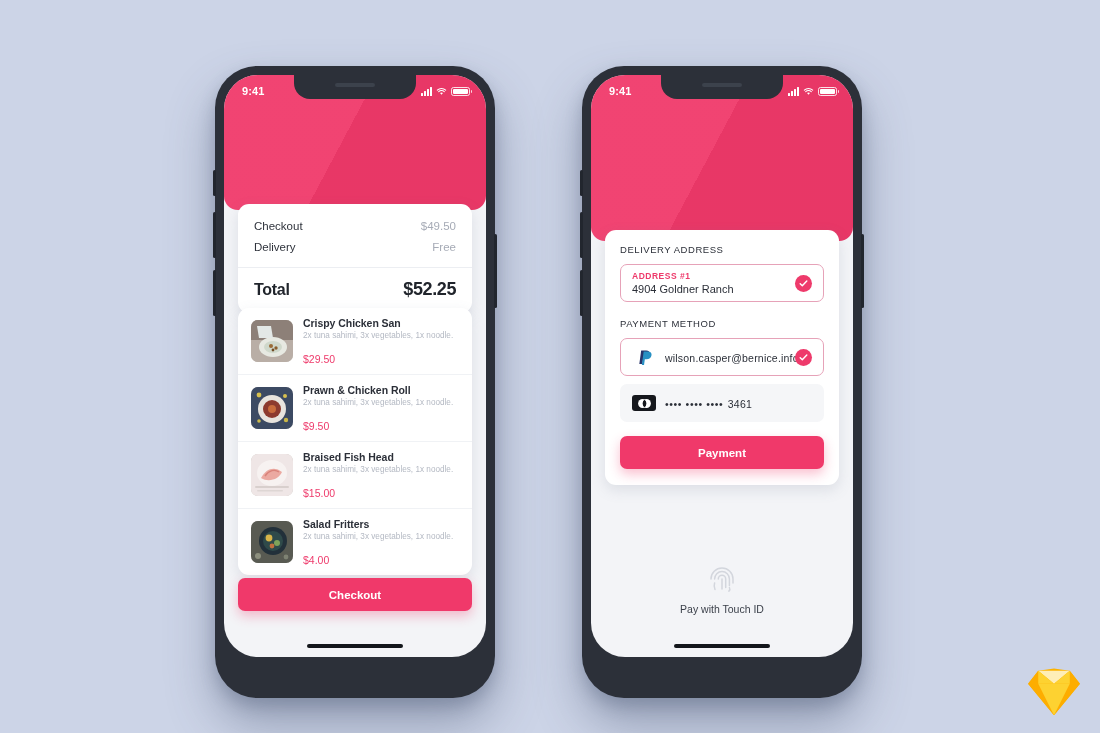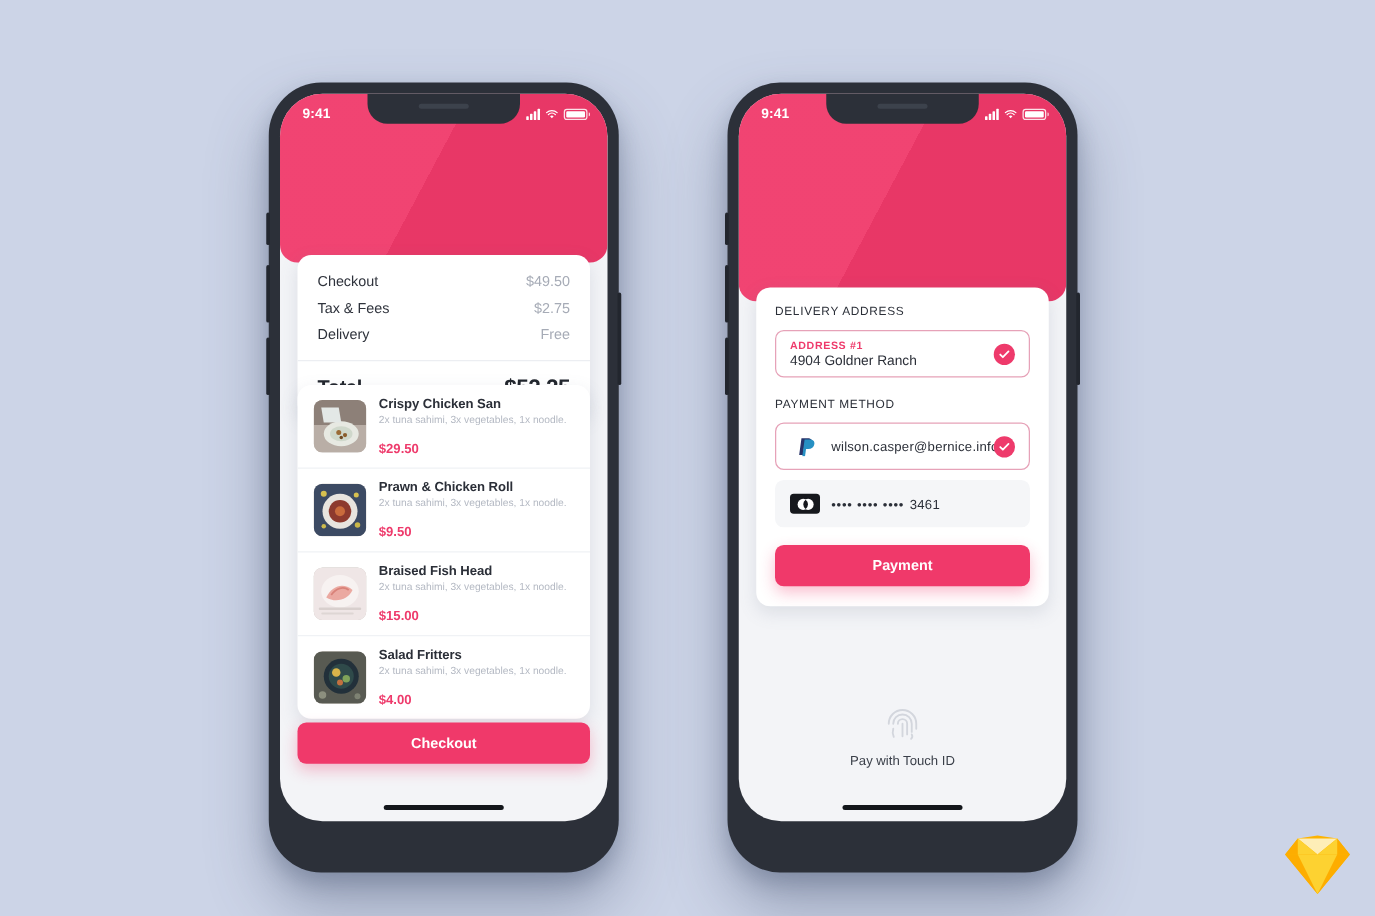--- a/index.html
+++ b/index.html
@@ -150,21 +150,21 @@
   .thumb svg { display: block; width: 100%; height: 100%; }
   .item-txt { min-width: 0; flex: 1; }
   .item-name {
     font-size: 10.5px; font-weight: bold; color: #2b2f38;
     margin-bottom: 2px; letter-spacing: -.05px;
   }
   .item-desc {
     font-size: 8.2px; color: #b4b9c3; margin-bottom: 3px;
     white-space: nowrap; overflow: hidden; text-overflow: ellipsis;
   }
-  .item-price { font-size: 10.5px; font-weight: bold; color: #ee3a6b; margin-top: 13px; }
+  .item-price { font-size: 10.5px; font-weight: normal; color: #ee3a6b; margin-top: 13px; }
 
   
   .primary-btn {
     display: flex; align-items: center; justify-content: center;
     background: #f0396a; color: #fff;
     font-size: 11.5px; font-weight: bold;
     border-radius: 7px; height: 33px;
     box-shadow: 0 5px 12px rgba(240,57,106,.32);
   }
   #checkout-btn { position: absolute; left: 14px; right: 14px; bottom: 46px; z-index: 22; }
@@ -264,24 +264,20 @@
             <span></span>
           </span>
       </div>
     </div>
 
     <div class="card" id="summary-card">
       <div class="sum-rows">
         <div class="sum-row">
           <span class="lbl">Checkout</span>
           <span class="val">$49.50</span>
-        </div>
-        <div class="sum-row">
-          <span class="lbl">Tax &amp; Fees</span>
-          <span class="val">$2.75</span>
         </div>
         <div class="sum-row">
           <span class="lbl">Delivery</span>
           <span class="val">Free</span>
         </div>
       </div>
       <div class="total-row">
         <span class="lbl">Total</span>
         <span class="val">$52.25</span>
       </div>

